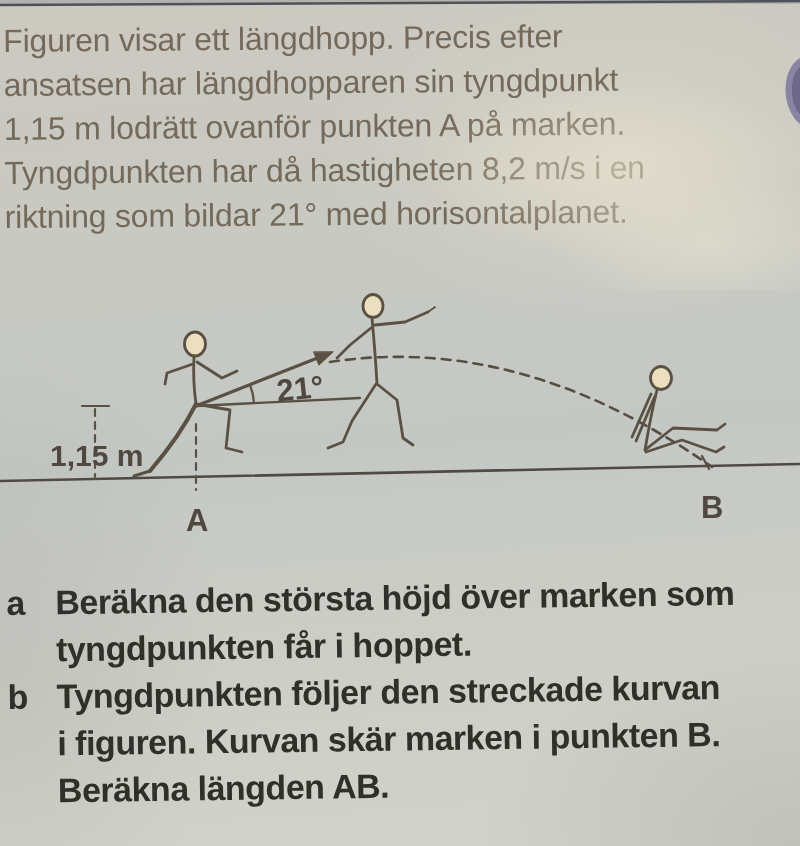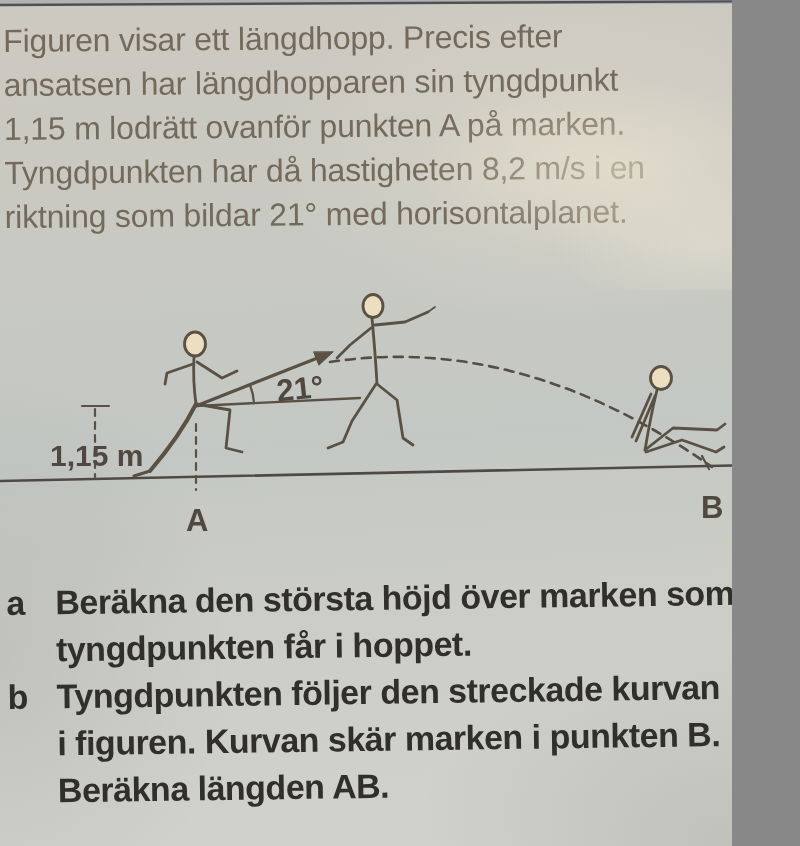--- a/index.html
+++ b/index.html
@@ -1,17 +1,17 @@
 <!DOCTYPE html>
 <html><head>
 <meta charset="utf-8">
 <style>
   html,body{margin:0;padding:0;background:#888;}
   .page{
-    position:relative; width:732px; height:846px; overflow:hidden;
+    position:relative; width:800px; height:846px; overflow:hidden;
     font-family:"Liberation Sans", sans-serif;
     background:
       radial-gradient(420px 240px at 78% 18%, rgba(230,223,205,0.45), rgba(230,223,205,0) 72%),
       radial-gradient(520px 320px at 100% 100%, rgba(70,70,66,0.12), rgba(70,70,66,0) 62%),
       radial-gradient(380px 520px at 0% 78%, rgba(95,95,92,0.10), rgba(95,95,92,0) 60%),
       linear-gradient(176deg,#ccc9c0 0%, #c8c9c2 28%, #c4c8c4 52%, #cccdc6 72%, #d1d2cb 100%);
   }
   .intro{
     position:absolute; left:3px; top:19px; width:770px;
     font-size:32px; line-height:44px; font-weight:500; letter-spacing:-0.2px;

